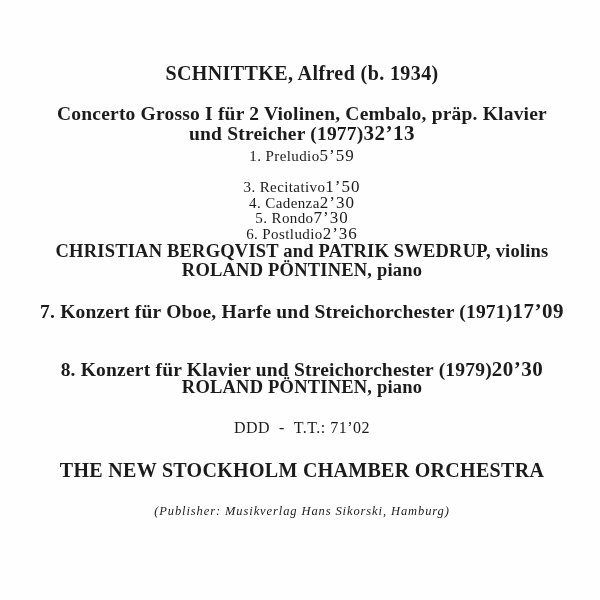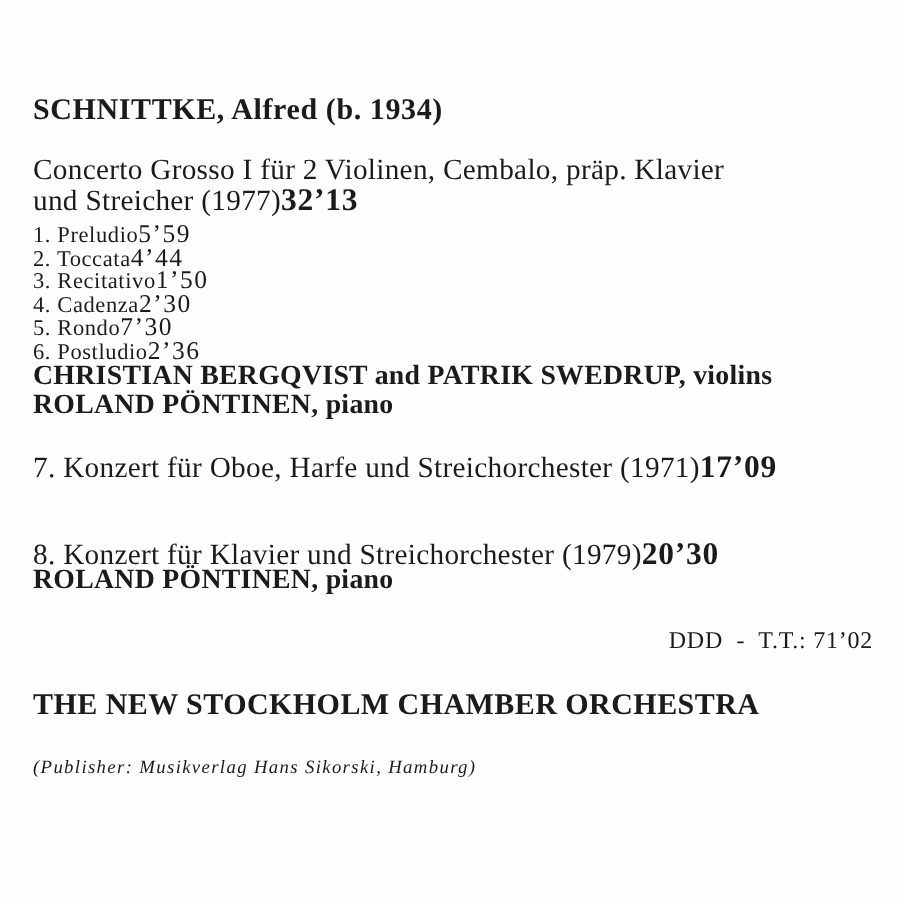--- a/index.html
+++ b/index.html
@@ -12,32 +12,32 @@
     position: relative;
     width: 600px; height: 600px;
     background: #fefefe;
     color: #1b1b1b;
     overflow: hidden;
   }
   .ln {
     position: absolute;
     left: 22px; right: 18px;
     display: flex;
-    justify-content: flex-start;
+    justify-content: center;
     align-items: baseline;
     line-height: 1.12;
     white-space: nowrap;
   }
   .composer   { font-size: 20px; font-weight: 700; letter-spacing: 0.4px; }
-  .worktitle  { font-size: 19.5px; font-weight: 400; letter-spacing: 0.2px; }
+  .worktitle  { font-size: 19.5px; font-weight: 700; letter-spacing: 0.2px; }
   .movement   { font-size: 15px; letter-spacing: 0.4px; }
   .mvtime     { font-size: 17px; letter-spacing: 1px; }
   .time-lg    { font-size: 21px; font-weight: 700; letter-spacing: 0.5px; }
   .performer  { font-size: 18.5px; font-weight: 700; letter-spacing: 0.2px; }
-  .tech       { font-size: 16px; letter-spacing: 0.5px; white-space: pre; justify-content: flex-end; }
+  .tech       { font-size: 16px; letter-spacing: 0.5px; white-space: pre; }
   .orchestra  { font-size: 20px; font-weight: 700; letter-spacing: 0.3px; }
   .publisher  { font-size: 12.5px; font-style: italic; letter-spacing: 0.9px; }
 </style>
 </head>
 <body>
 
 <div class="sheet">
 
   <div class="ln composer" style="top:62px">
     <span>SCHNITTKE, Alfred (b. 1934)</span>
@@ -47,24 +47,20 @@
     <span>Concerto Grosso I für 2 Violinen, Cembalo, präp. Klavier</span>
   </div>
   <div class="ln" style="top:122px">
     <span class="worktitle">und Streicher (1977)</span>
     <span class="time-lg">32’13</span>
   </div>
 
   <div class="ln" style="top:146px">
     <span class="movement">1. Preludio</span>
     <span class="mvtime">5’59</span>
-  </div>
-  <div class="ln" style="top:161.5px">
-    <span class="movement">2. Toccata</span>
-    <span class="mvtime">4’44</span>
   </div>
   <div class="ln" style="top:177px">
     <span class="movement">3. Recitativo</span>
     <span class="mvtime">1’50</span>
   </div>
   <div class="ln" style="top:192.5px">
     <span class="movement">4. Cadenza</span>
     <span class="mvtime">2’30</span>
   </div>
   <div class="ln" style="top:208px">

